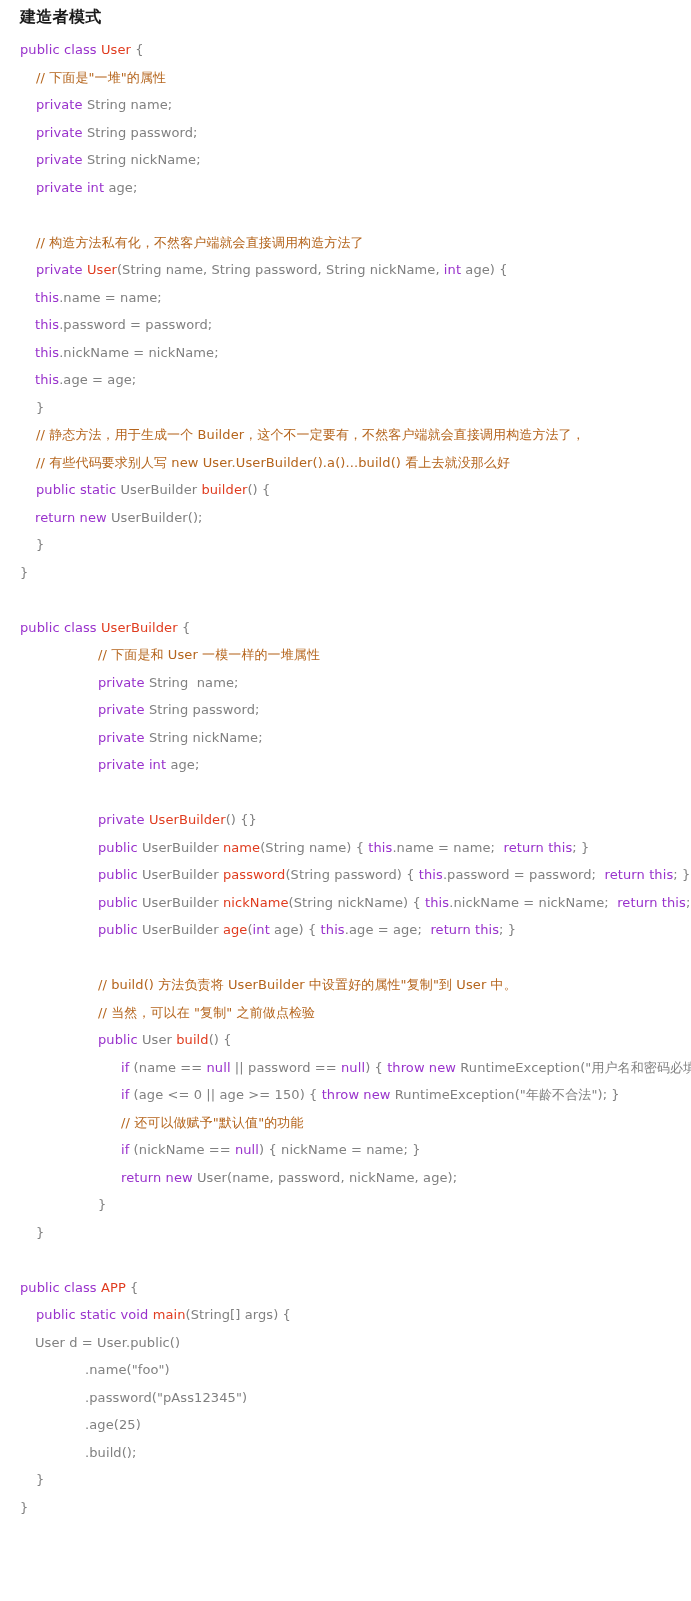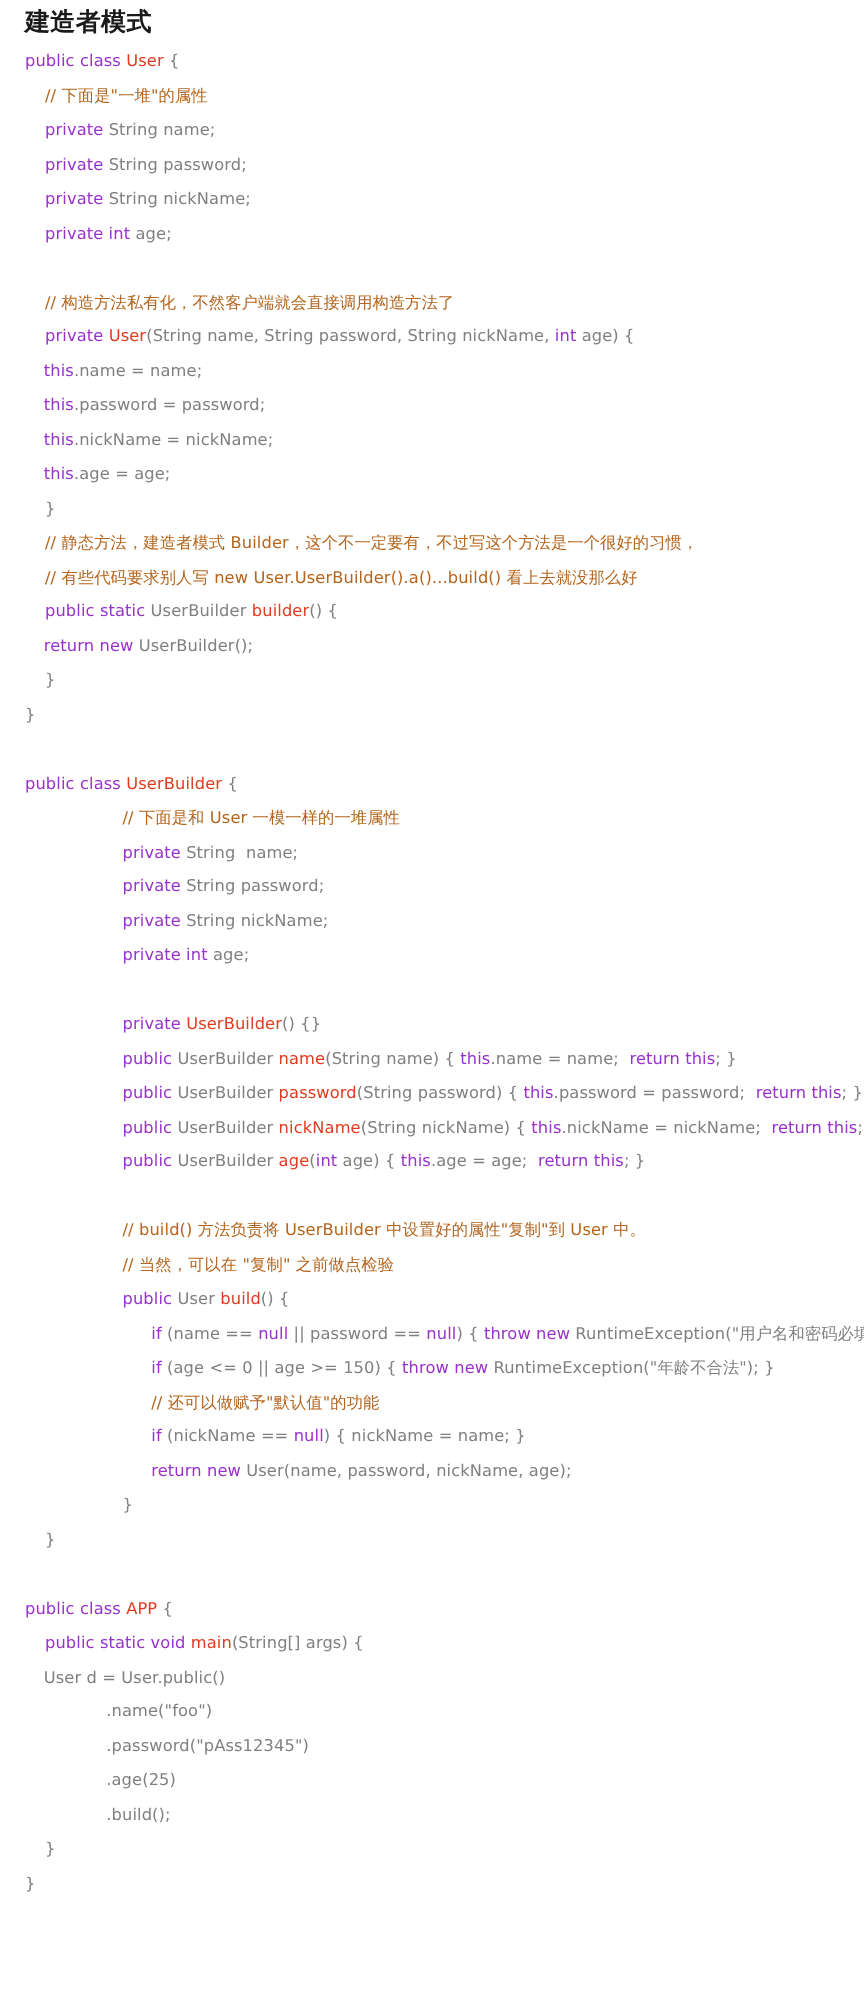--- a/index.html
+++ b/index.html
@@ -18,21 +18,21 @@
     position: relative;
     width: 691px;
     min-height: 1601px;
     box-sizing: border-box;
     padding: 0;
   }
   .title {
     position: absolute;
     left: 20px;
     top: 6px;
-    font-size: 20px;
+    font-size: 16px;
     font-weight: bold;
     color: #1a1a1a;
     letter-spacing: 0.3px;
     line-height: 22px;
   }
   .code-block {
     position: absolute;
     left: 0;
     top: 36px;
     width: 557px;
@@ -76,21 +76,21 @@
       <div class="code-line ind1"><span class="tk-kw">private</span><span class="tk-pl"> String nickName;</span></div>
       <div class="code-line ind1"><span class="tk-kw">private int</span><span class="tk-pl"> age;</span></div>
       <div class="code-line ind0 blank"></div>
       <div class="code-line ind1"><span class="tk-cm">// 构造方法私有化，不然客户端就会直接调用构造方法了</span></div>
       <div class="code-line ind1"><span class="tk-kw">private </span><span class="tk-id">User</span><span class="tk-pl">(String name, String password, String nickName, </span><span class="tk-kw">int</span><span class="tk-pl"> age) {</span></div>
       <div class="code-line ind2"><span class="tk-kw">this</span><span class="tk-pl">.name = name;</span></div>
       <div class="code-line ind2"><span class="tk-kw">this</span><span class="tk-pl">.password = password;</span></div>
       <div class="code-line ind2"><span class="tk-kw">this</span><span class="tk-pl">.nickName = nickName;</span></div>
       <div class="code-line ind2"><span class="tk-kw">this</span><span class="tk-pl">.age = age;</span></div>
       <div class="code-line ind1"><span class="tk-pl">}</span></div>
-      <div class="code-line ind1"><span class="tk-cm">// 静态方法，建造者模式 Builder，这个不一定要有，不过写这个方法是一个很好的习惯，</span></div>
+      <div class="code-line ind1"><span class="tk-cm">// 静态方法，用于生成一个 Builder，这个不一定要有，不然客户端就会直接调用构造方法了，</span></div>
       <div class="code-line ind1"><span class="tk-cm">// 有些代码要求别人写 new User.UserBuilder().a()...build() 看上去就没那么好</span></div>
       <div class="code-line ind1"><span class="tk-kw">public static</span><span class="tk-pl"> UserBuilder </span><span class="tk-id">builder</span><span class="tk-pl">() {</span></div>
       <div class="code-line ind2"><span class="tk-kw">return new</span><span class="tk-pl"> UserBuilder();</span></div>
       <div class="code-line ind1"><span class="tk-pl">}</span></div>
       <div class="code-line ind0"><span class="tk-pl">}</span></div>
       <div class="code-line ind0 blank"></div>
       <div class="code-line ind0"><span class="tk-kw">public class </span><span class="tk-id">UserBuilder</span><span class="tk-pl"> {</span></div>
       <div class="code-line ind3"><span class="tk-cm">// 下面是和 User 一模一样的一堆属性</span></div>
       <div class="code-line ind3"><span class="tk-kw">private</span><span class="tk-pl"> String  name;</span></div>
       <div class="code-line ind3"><span class="tk-kw">private</span><span class="tk-pl"> String password;</span></div>

